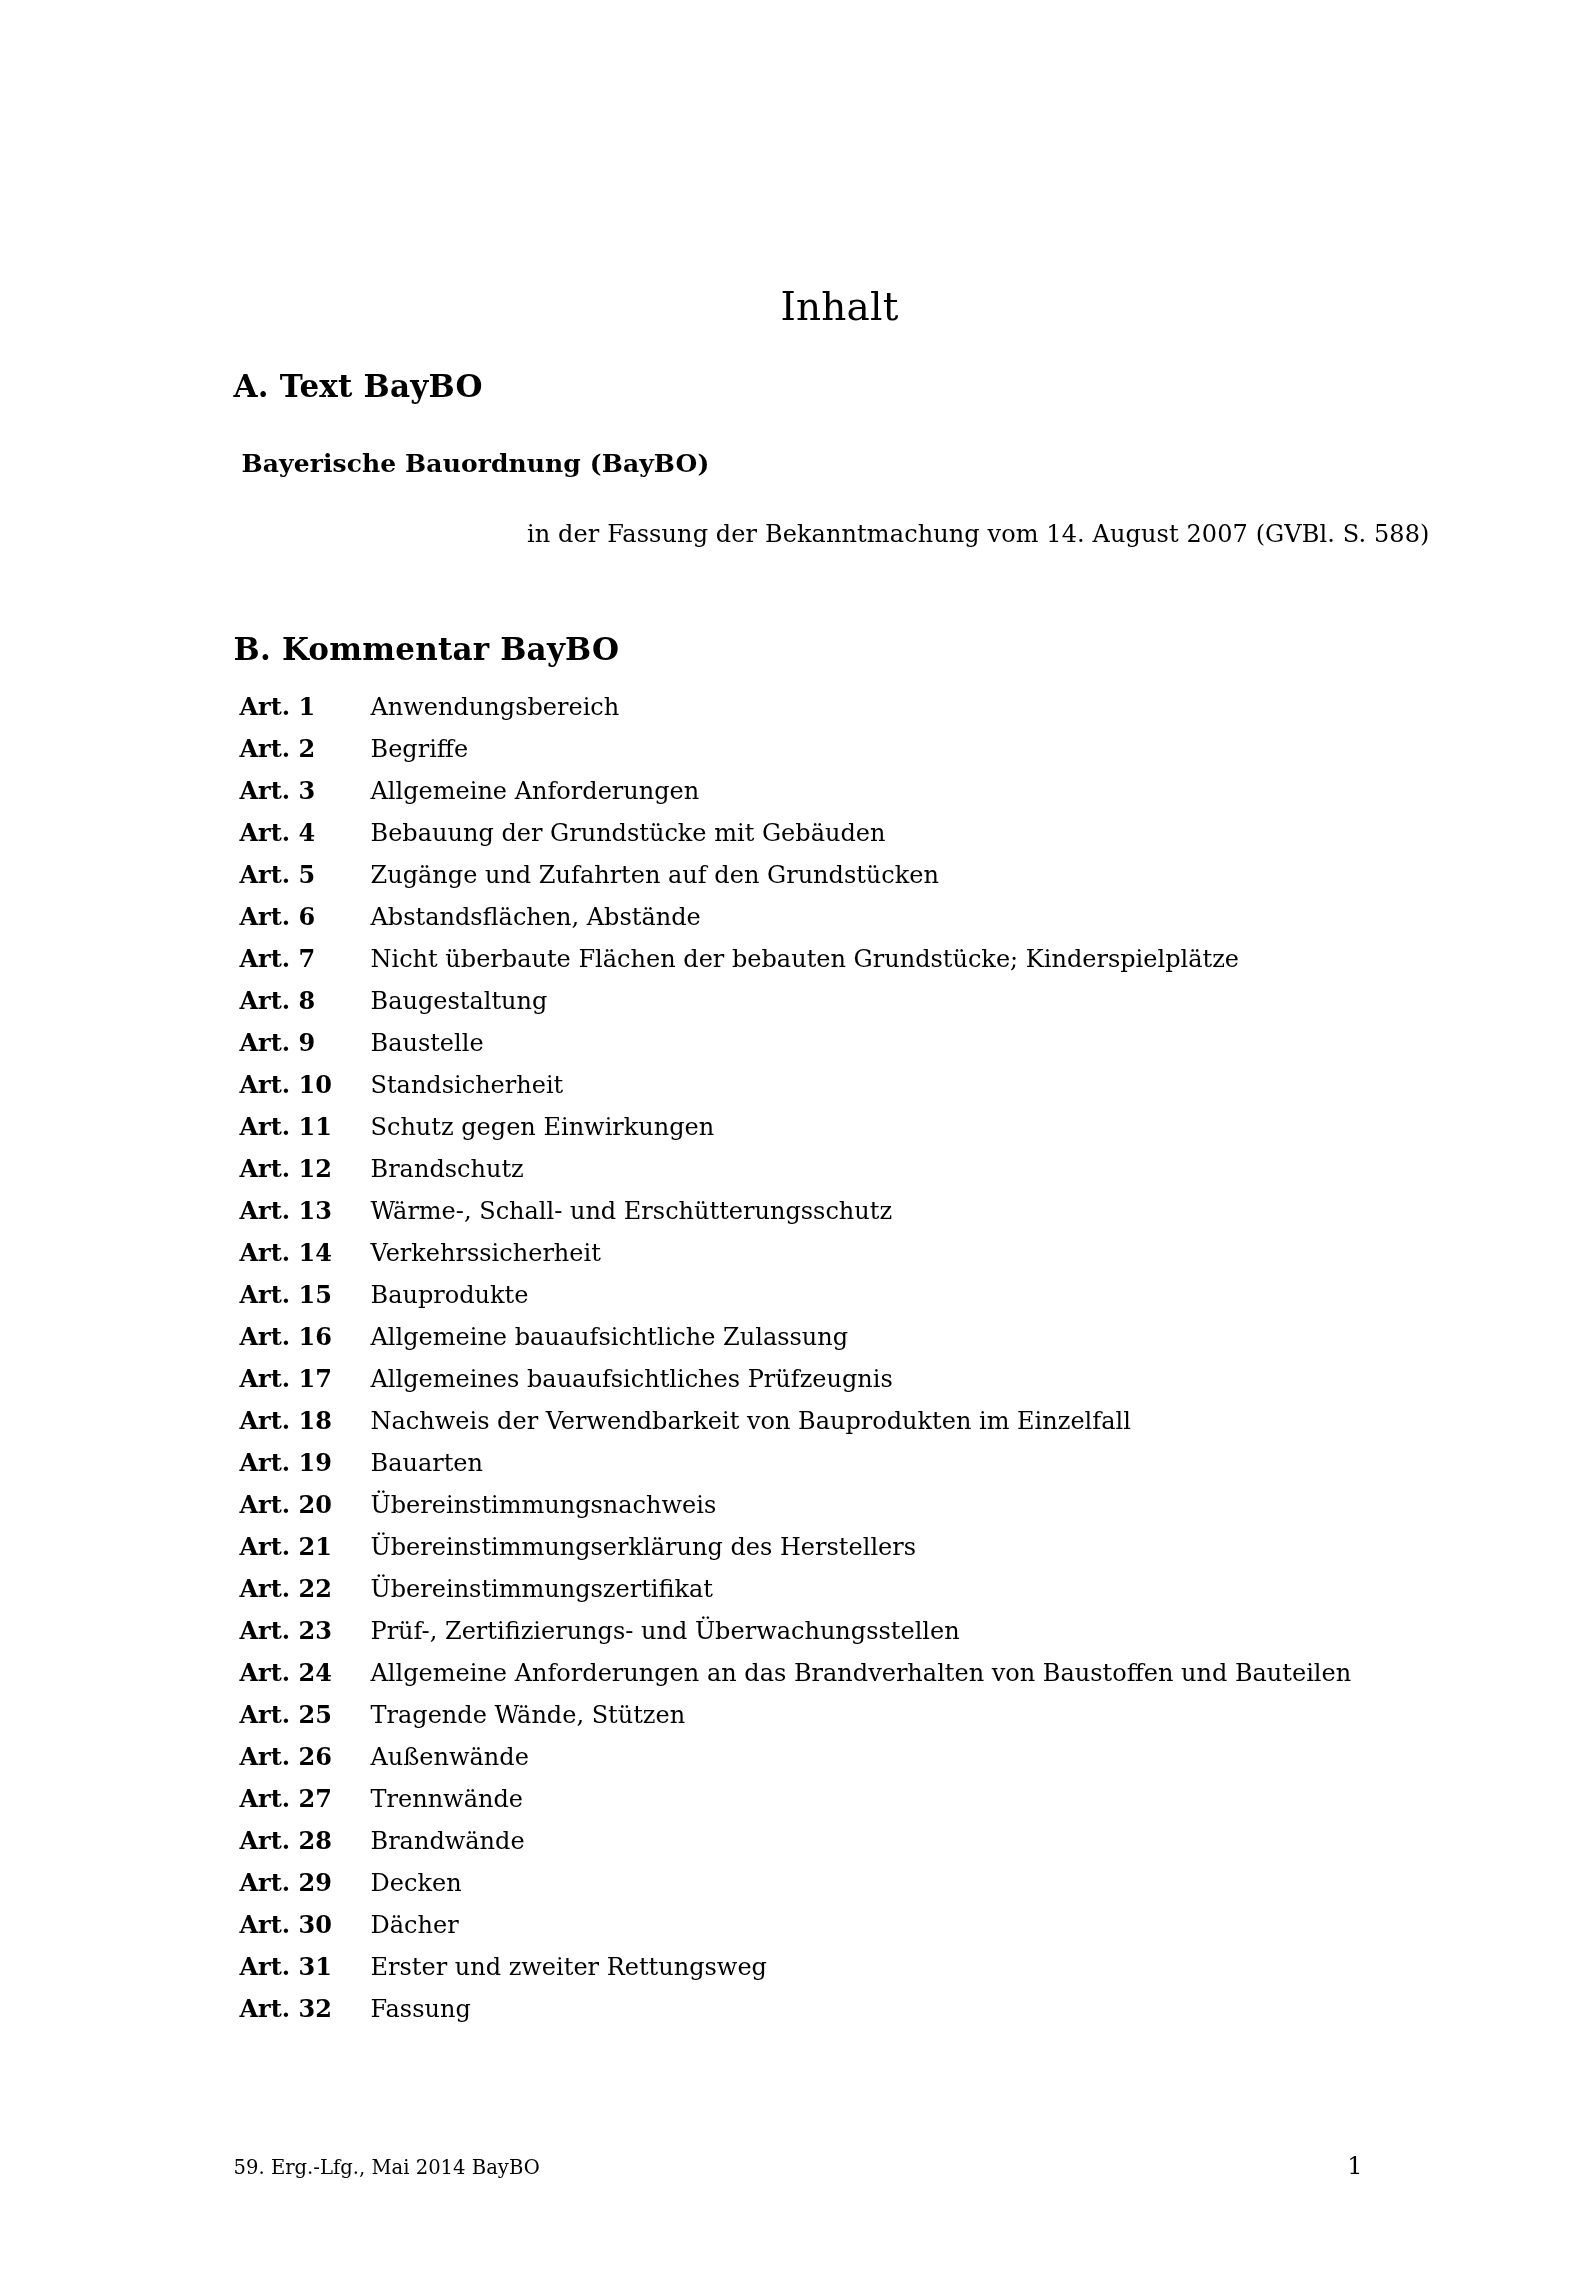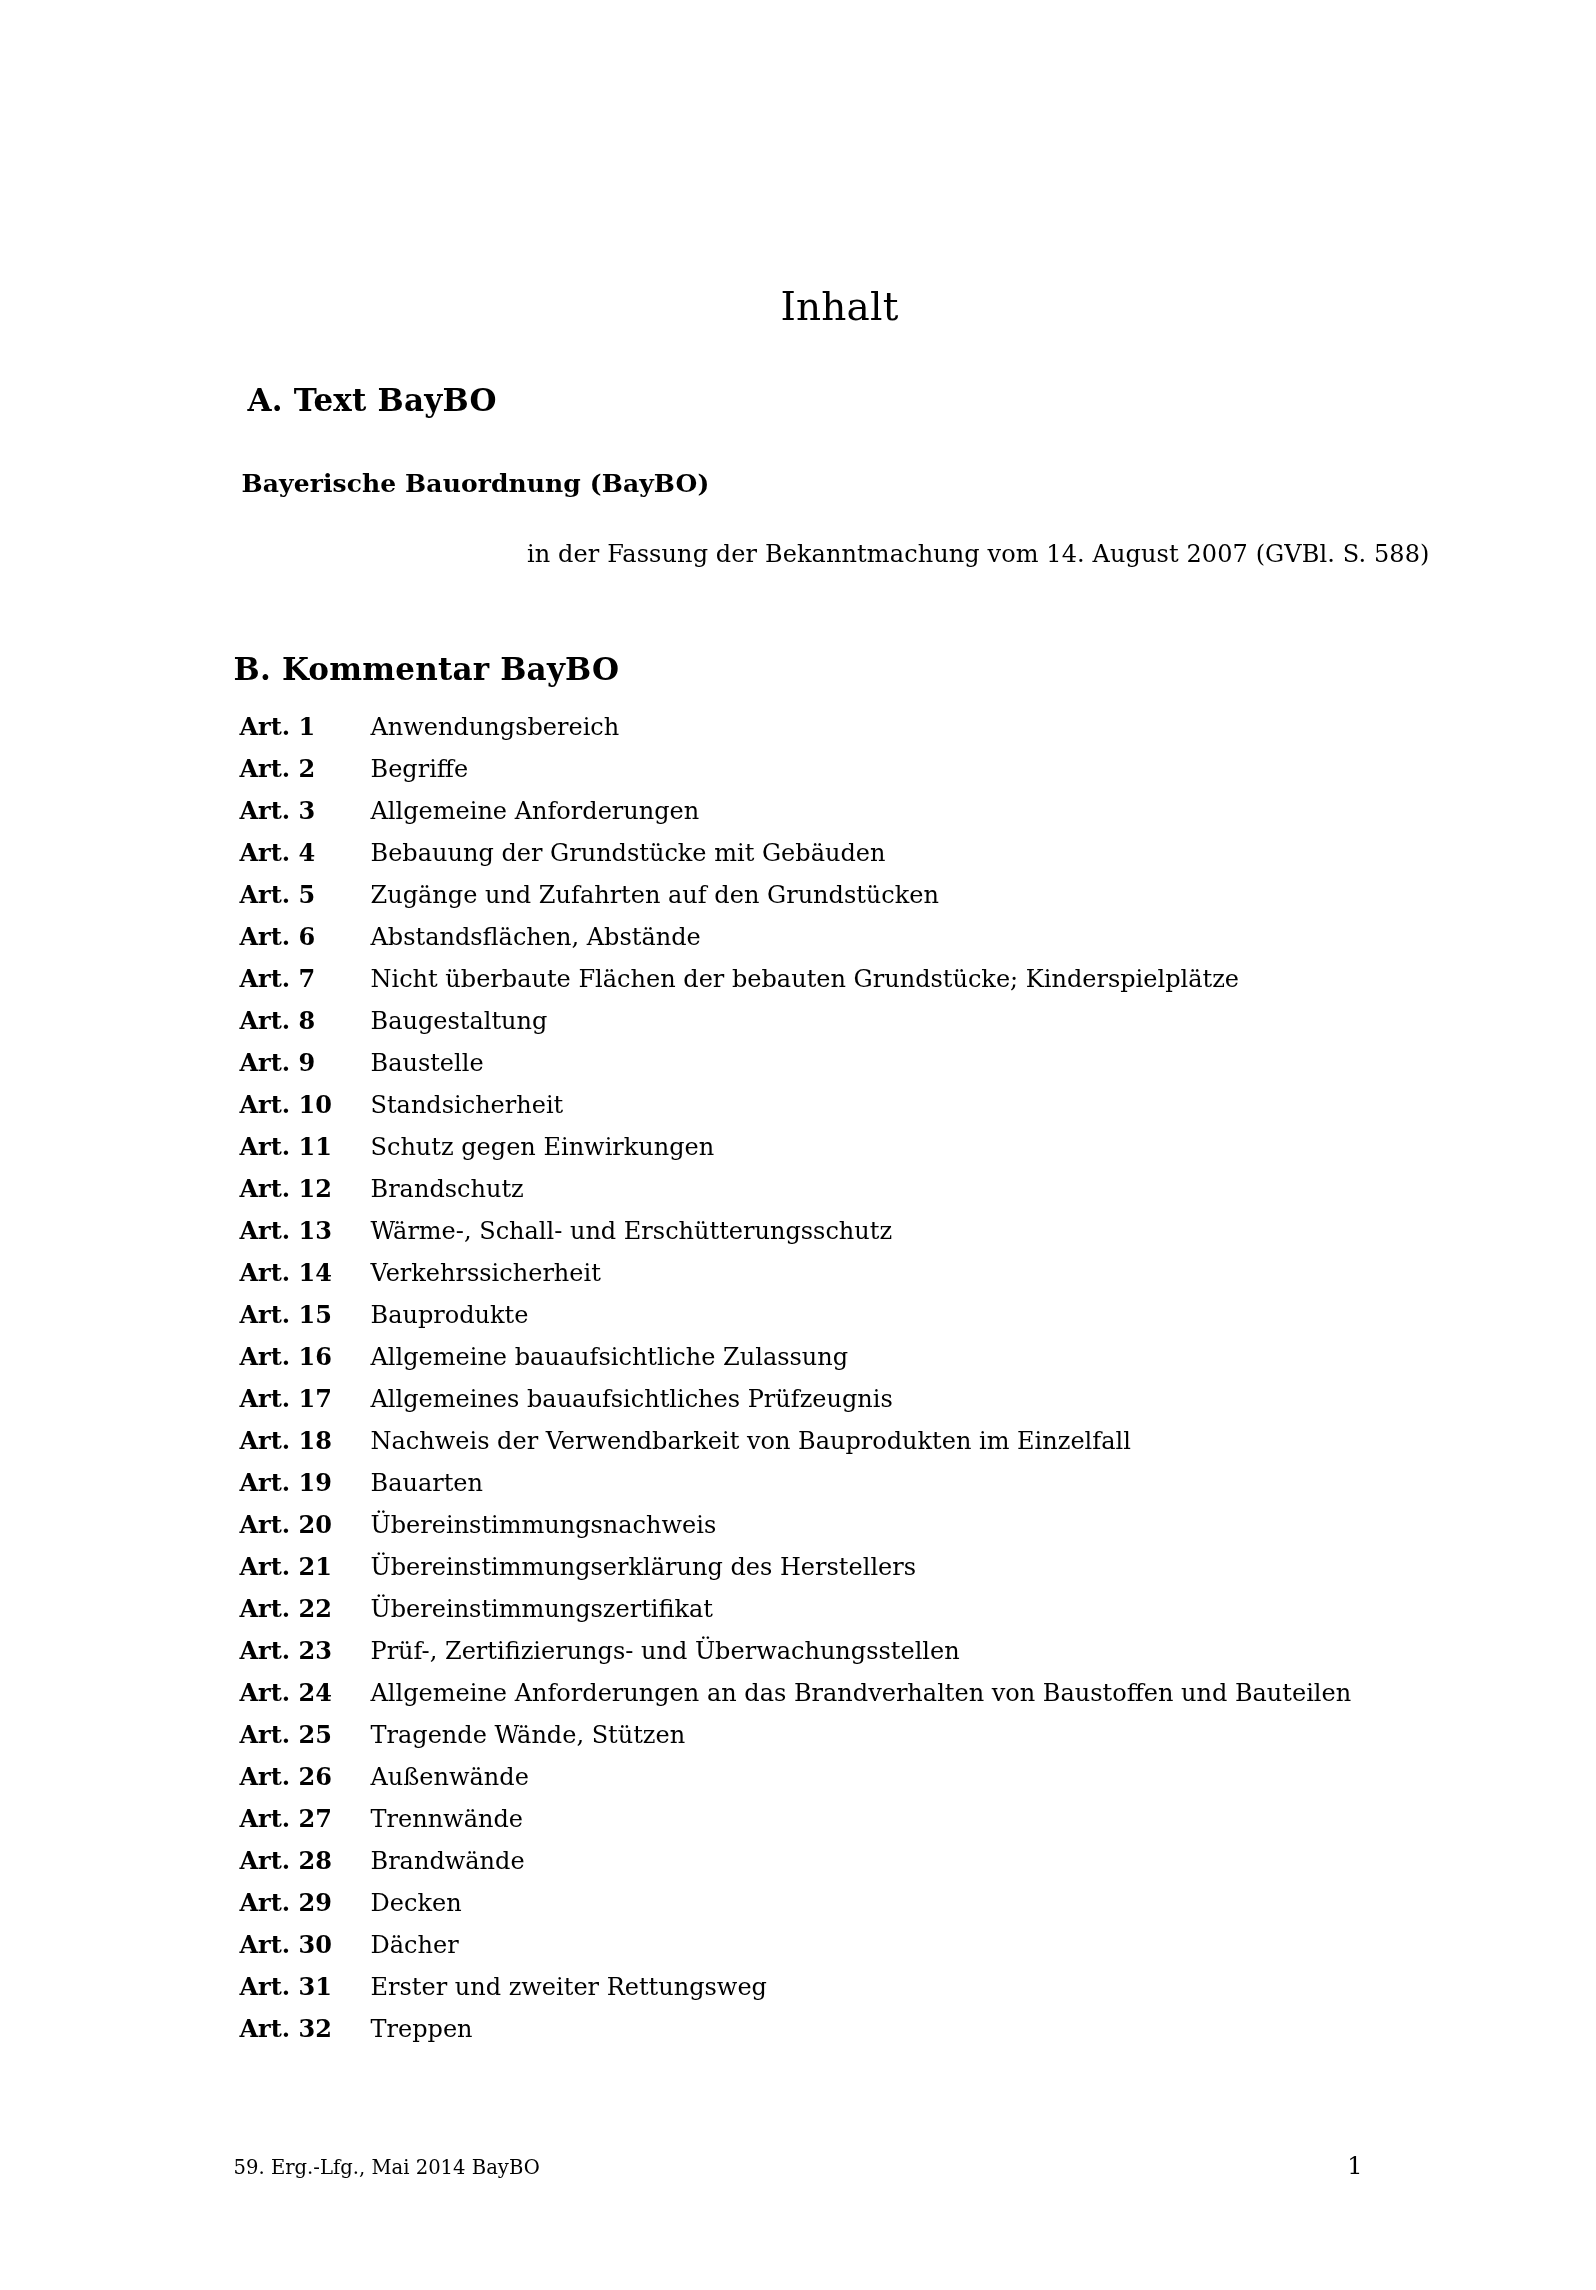--- a/index.html
+++ b/index.html
@@ -31,21 +31,21 @@
     text-align: center;
     font-size: 39px;
     font-weight: 400;
     margin: 0;
     padding-top: 284px;
     letter-spacing: 0.2px;
   }
   .section-a-title {
     font-size: 31px;
     font-weight: bold;
-    margin: 14px;
+    margin: 0;
     padding-top: 39px;
     letter-spacing: 0.2px;
   }
   .subsection-title {
     font-size: 25px;
     font-weight: bold;
     margin: 8px;
     padding-top: 37px;
     letter-spacing: 0.1px;
   }
@@ -239,21 +239,21 @@
         <li class="toc-entry">
           <span class="toc-num">Art. 30</span>
           <span class="toc-label">Dächer</span>
         </li>
         <li class="toc-entry">
           <span class="toc-num">Art. 31</span>
           <span class="toc-label">Erster und zweiter Rettungsweg</span>
         </li>
         <li class="toc-entry">
           <span class="toc-num">Art. 32</span>
-          <span class="toc-label">Treppen</span>
+          <span class="toc-label">Fassung</span>
         </li>
       </ul>
 
   </div>
 
   <div class="footer">
     <span class="footer-left">59. Erg.-Lfg., Mai 2014 BayBO</span>
     <span class="footer-right">1</span>
   </div>
 </div>

